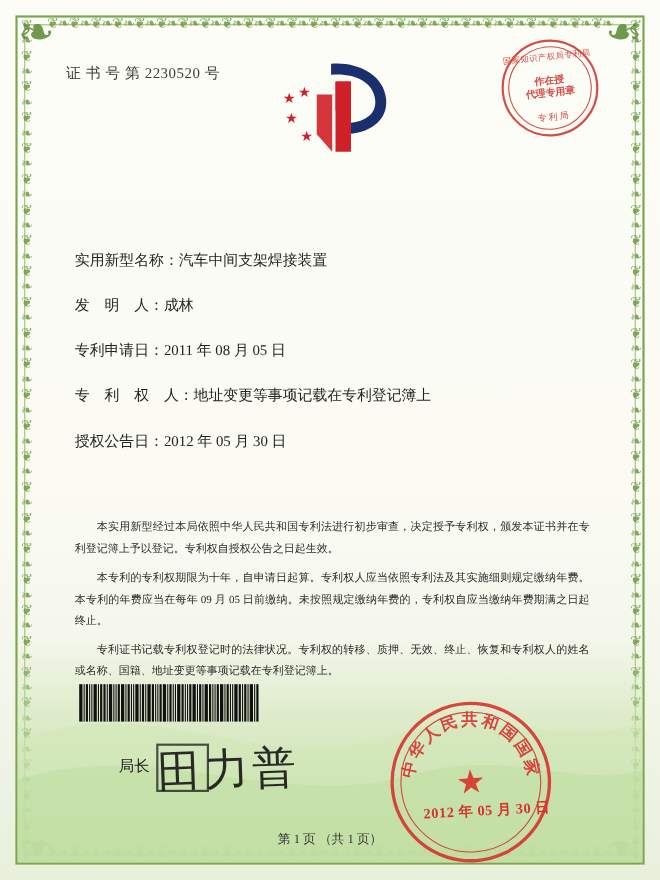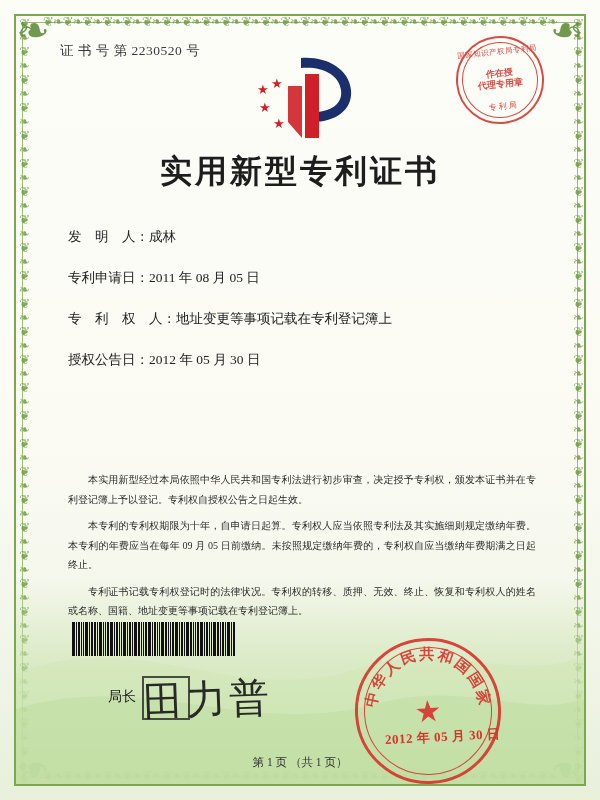--- a/index.html
+++ b/index.html
@@ -96,21 +96,21 @@
     position: absolute;
     left: 16px; bottom: 16px;
     width: 568px; height: 170px;
     overflow: hidden;
     pointer-events: none;
   }
 
   
   .cert-no {
     position: absolute;
-    left: 60px; top: 42px;
+    left: 60px; top: 58px;
     font-size: 13.5px;
     letter-spacing: .5px;
     color: #3a3a3a;
   }
 
   .logo {
     position: absolute;
     left: 255px; top: 52px;
     width: 100px; height: 90px;
   }
@@ -336,23 +336,25 @@
   <div class="red-seal-top">
     <div class="ring"></div>
     <div class="seal-arc">国家知识产权局专利局</div>
     <div class="seal-mid">
       <div>作在授</div>
       <div>代理专用章</div>
     </div>
     <div class="seal-bottom">专 利 局</div>
   </div>
 
-  <div class="title">实用新型专利证书</div>
 
   <div class="fields">
+    <div class="field">
+      <span class="label">实用新型名称：</span><span class="value">汽车中间支架焊接装置</span>
+    </div>
     <div class="field">
       <span class="label">发　明　人：</span><span class="value">成林</span>
     </div>
     <div class="field">
       <span class="label">专利申请日：</span><span class="value">2011 年 08 月 05 日</span>
     </div>
     <div class="field">
       <span class="label">专　利　权　人：</span><span class="value">地址变更等事项记载在专利登记簿上</span>
     </div>
     <div class="field">

